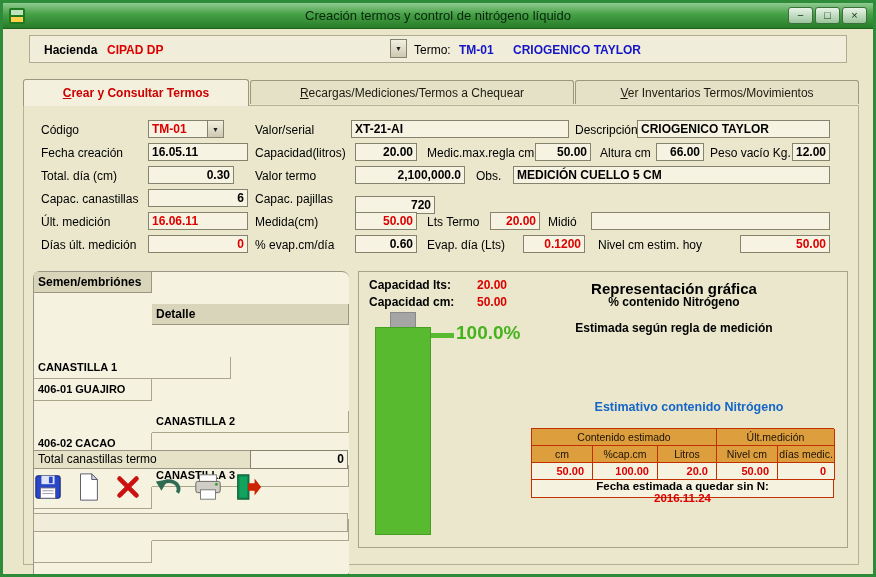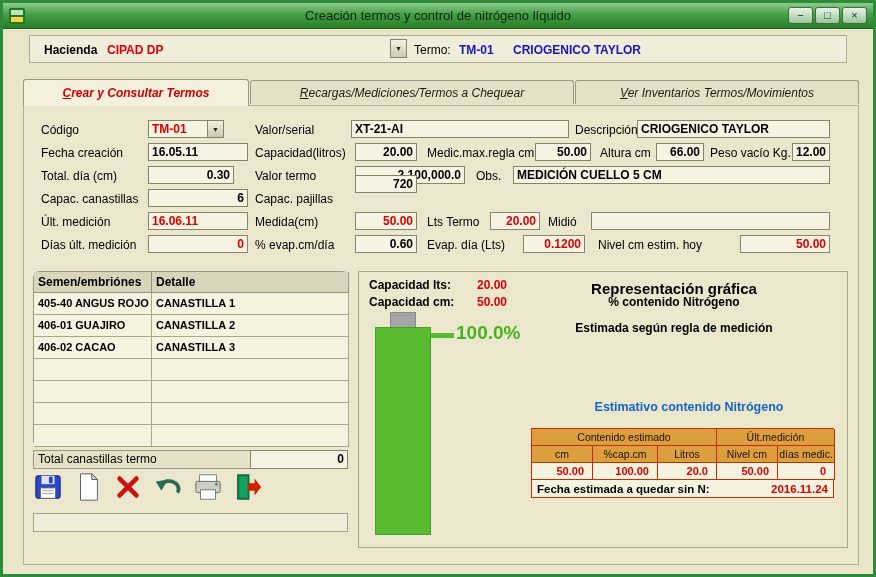--- a/index.html
+++ b/index.html
@@ -43,21 +43,21 @@
 
   .combo-btn {
     position:absolute; width:17px; height:19px;
     background: linear-gradient(#f3f0e1, #ccc8b1);
     border:1px solid #83836e;
     display:flex; align-items:center; justify-content:center;
   }
   .combo-btn .arr { font-size:7px; color:#222; }
 
   
-  .tabs { position:absolute; left:20px; top:76px; width:836px; height:27px;font-style:italic; }
+  .tabs { position:absolute; left:20px; top:76px; width:836px; height:27px; }
   .tab {
     position:absolute; top:1px; height:24px;
     background:#e5e1c7; border:1px solid #9b9780; border-bottom:none;
     border-radius:3px 3px 0 0;
     display:flex; align-items:center; justify-content:center; color:#1c1c10;
   }
   .tab.active {
     top:0; height:27px; background:#f3f0dd; z-index:5;
     font-weight:bold; color:#cc0000;
   }
@@ -89,21 +89,21 @@
   .trh, .tr { display:flex; }
   .th {
     background:#d9d5bb; border-right:1px solid #9a9685; border-bottom:1px solid #9a9685;
     font-weight:bold; height:21px; line-height:20px; padding:0 4px; overflow:hidden;
   }
   .td {
     background:#f5f2df; border-right:1px solid #aaa68c; border-bottom:1px solid #aaa68c;
     height:22px; line-height:21px; padding:0 4px; font-weight:bold; font-size:11px;
     overflow:hidden; white-space:nowrap;
   }
-  .c1 { width:118px; } .c2 { width:197px; }
+  .c1 { width:118px; } .c2 { width:197px;margin-top:32px; }
 
   .total-lbl {
     position:absolute; left:30px; top:447px; width:218px; height:19px;
     background:#e6e2c8; border:1px solid #9a9685; line-height:17px; padding:0 4px;
   }
 
   
   .toolbar { position:absolute; left:28px; top:466px; display:flex; gap:6px; }
   .tbtn { width:34px; height:36px; display:flex; align-items:center; justify-content:center; cursor:default; }
 
@@ -138,21 +138,21 @@
   .ec { border-right:1px solid #c23000; border-bottom:1px solid #c23000; height:17px; line-height:16px; text-align:center; overflow:hidden; white-space:nowrap; }
   .ehead { background:#dd9e3e; color:#1c1206; }
   .espan3 { grid-column: span 3; }
   .espan2 { grid-column: span 2; }
   .eval { background:#f5f2df; color:#dd0000; font-weight:bold; text-align:right; padding-right:8px; font-size:11px; }
 
   .fecha-row {
     position:absolute; left:172px; top:207px; width:303px; height:19px;
     border:1px solid #c23000; background:#f5f2df;
     display:flex; justify-content:space-between; align-items:center;
-    padding:0 5px; font-size:11.5px;
+    padding:0 5px; font-size:11.5px;flex-direction:column;
   }
 </style>
 </head>
 <body>
 
 <div class="window">
 
   <div class="titlebar">
     <svg width="16" height="16" viewBox="0 0 16 16">
       <rect width="16" height="16" rx="2" fill="#1f7a1f"></rect>
@@ -222,21 +222,21 @@
   <div class="lbl" style="left:38px; top:164px">Total. día (cm)</div>
   <div class="fld num" style="left:145px; top:163px; width:86px">0.30</div>
   <div class="lbl" style="left:252px; top:164px">Valor termo</div>
   <div class="fld num" style="left:352px; top:163px; width:110px">2,100,000.0</div>
   <div class="lbl" style="left:473px; top:164px">Obs.</div>
   <div class="fld" style="left:510px; top:163px; width:317px">MEDICIÓN CUELLO 5 CM</div>
 
   <div class="lbl" style="left:38px; top:187px">Capac. canastillas</div>
   <div class="fld num" style="left:145px; top:186px; width:100px">6</div>
   <div class="lbl" style="left:252px; top:187px">Capac. pajillas</div>
-  <div class="fld num" style="left:352px; top:172px; width:62px">720</div>
+  <div class="fld num" style="left:352px; top:193px; width:80px">720</div>
 
   <div class="lbl" style="left:38px; top:210px">Últ. medición</div>
   <div class="fld red" style="left:145px; top:209px; width:100px">16.06.11</div>
   <div class="lbl" style="left:252px; top:210px">Medida(cm)</div>
   <div class="fld num red" style="left:352px; top:209px; width:62px">50.00</div>
   <div class="lbl" style="left:424px; top:210px">Lts Termo</div>
   <div class="fld num red" style="left:487px; top:209px; width:50px">20.00</div>
   <div class="lbl" style="left:545px; top:210px">Midió</div>
   <div class="fld" style="left:588px; top:209px; width:239px"></div>
 
@@ -248,21 +248,20 @@
   <div class="fld num red" style="left:520px; top:232px; width:62px">0.1200</div>
   <div class="lbl" style="left:595px; top:233px">Nivel cm estim. hoy</div>
   <div class="fld num red" style="left:737px; top:232px; width:90px">50.00</div>
 
   <div class="ltable">
     <div class="trh">
       <div class="th c1">Semen/embriónes</div>
       <div class="th c2">Detalle</div>
     </div>
     <div class="tr">
-      <div class="td c1">405-40 ANGUS ROJO</div>
       <div class="td c2">CANASTILLA  1</div>
     </div>
     <div class="tr">
       <div class="td c1">406-01 GUAJIRO</div>
       <div class="td c2">CANASTILLA 2</div>
     </div>
     <div class="tr">
       <div class="td c1">406-02  CACAO</div>
       <div class="td c2">CANASTILLA 3</div>
     </div>

